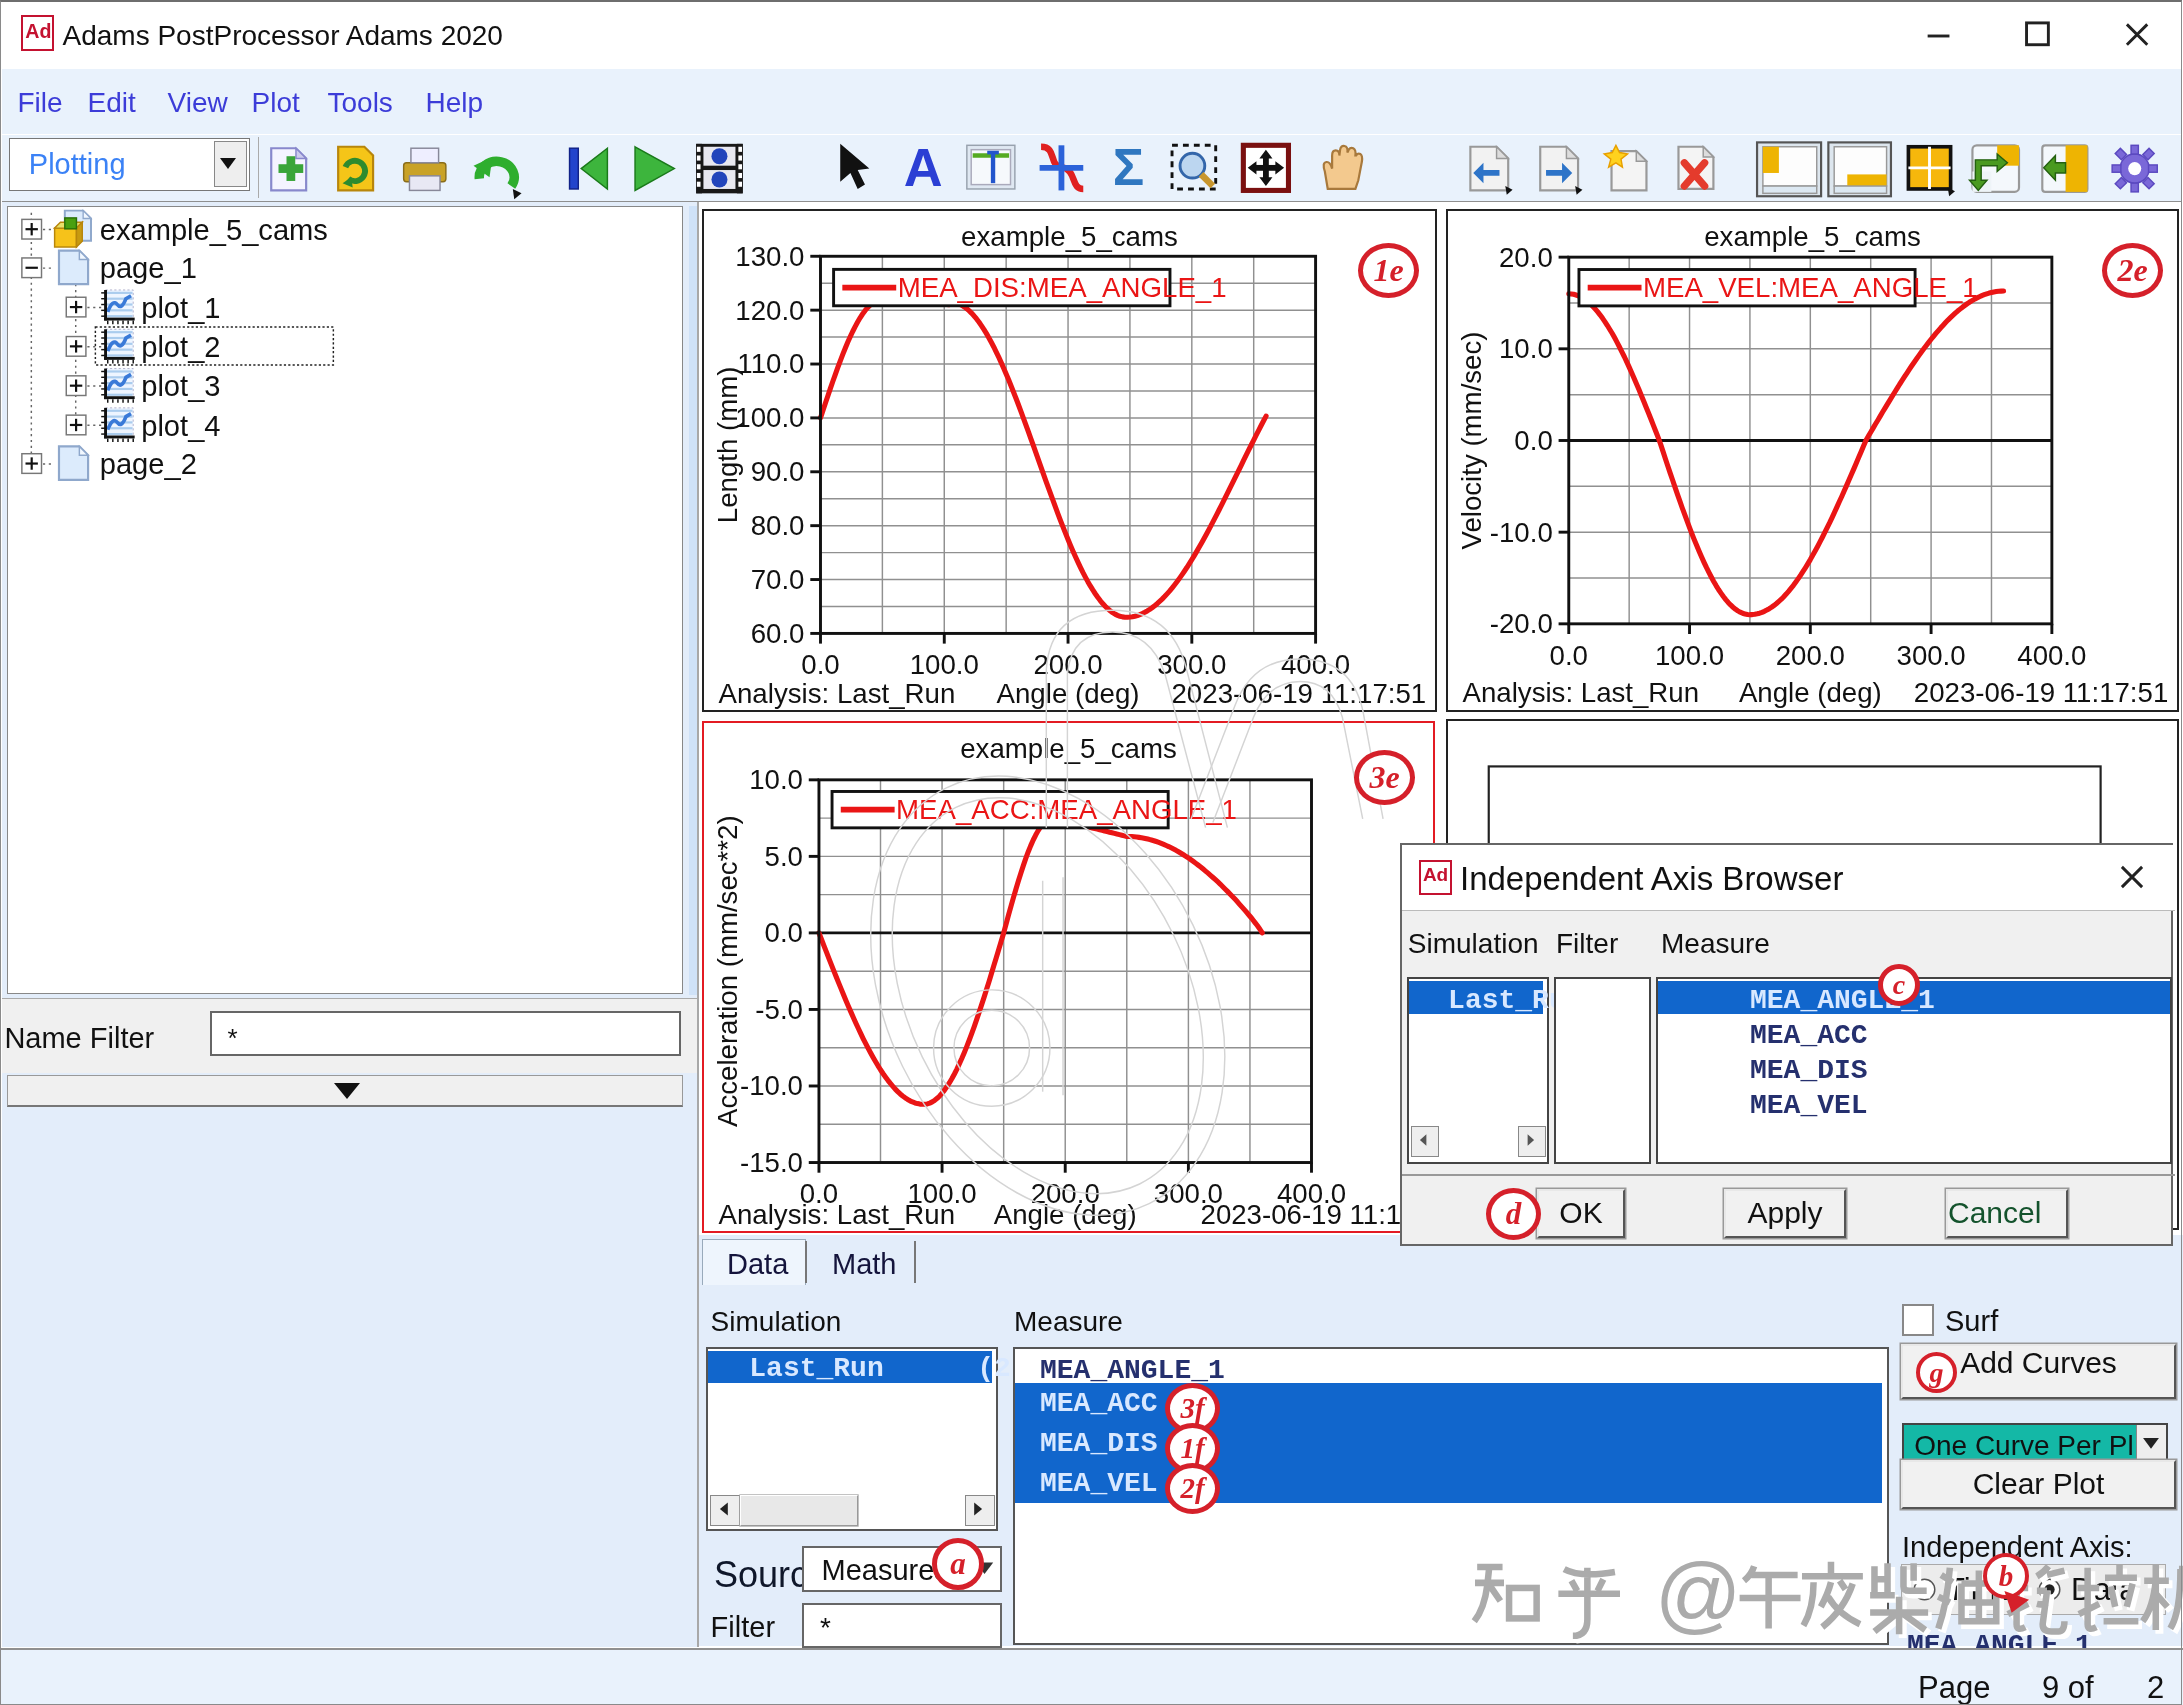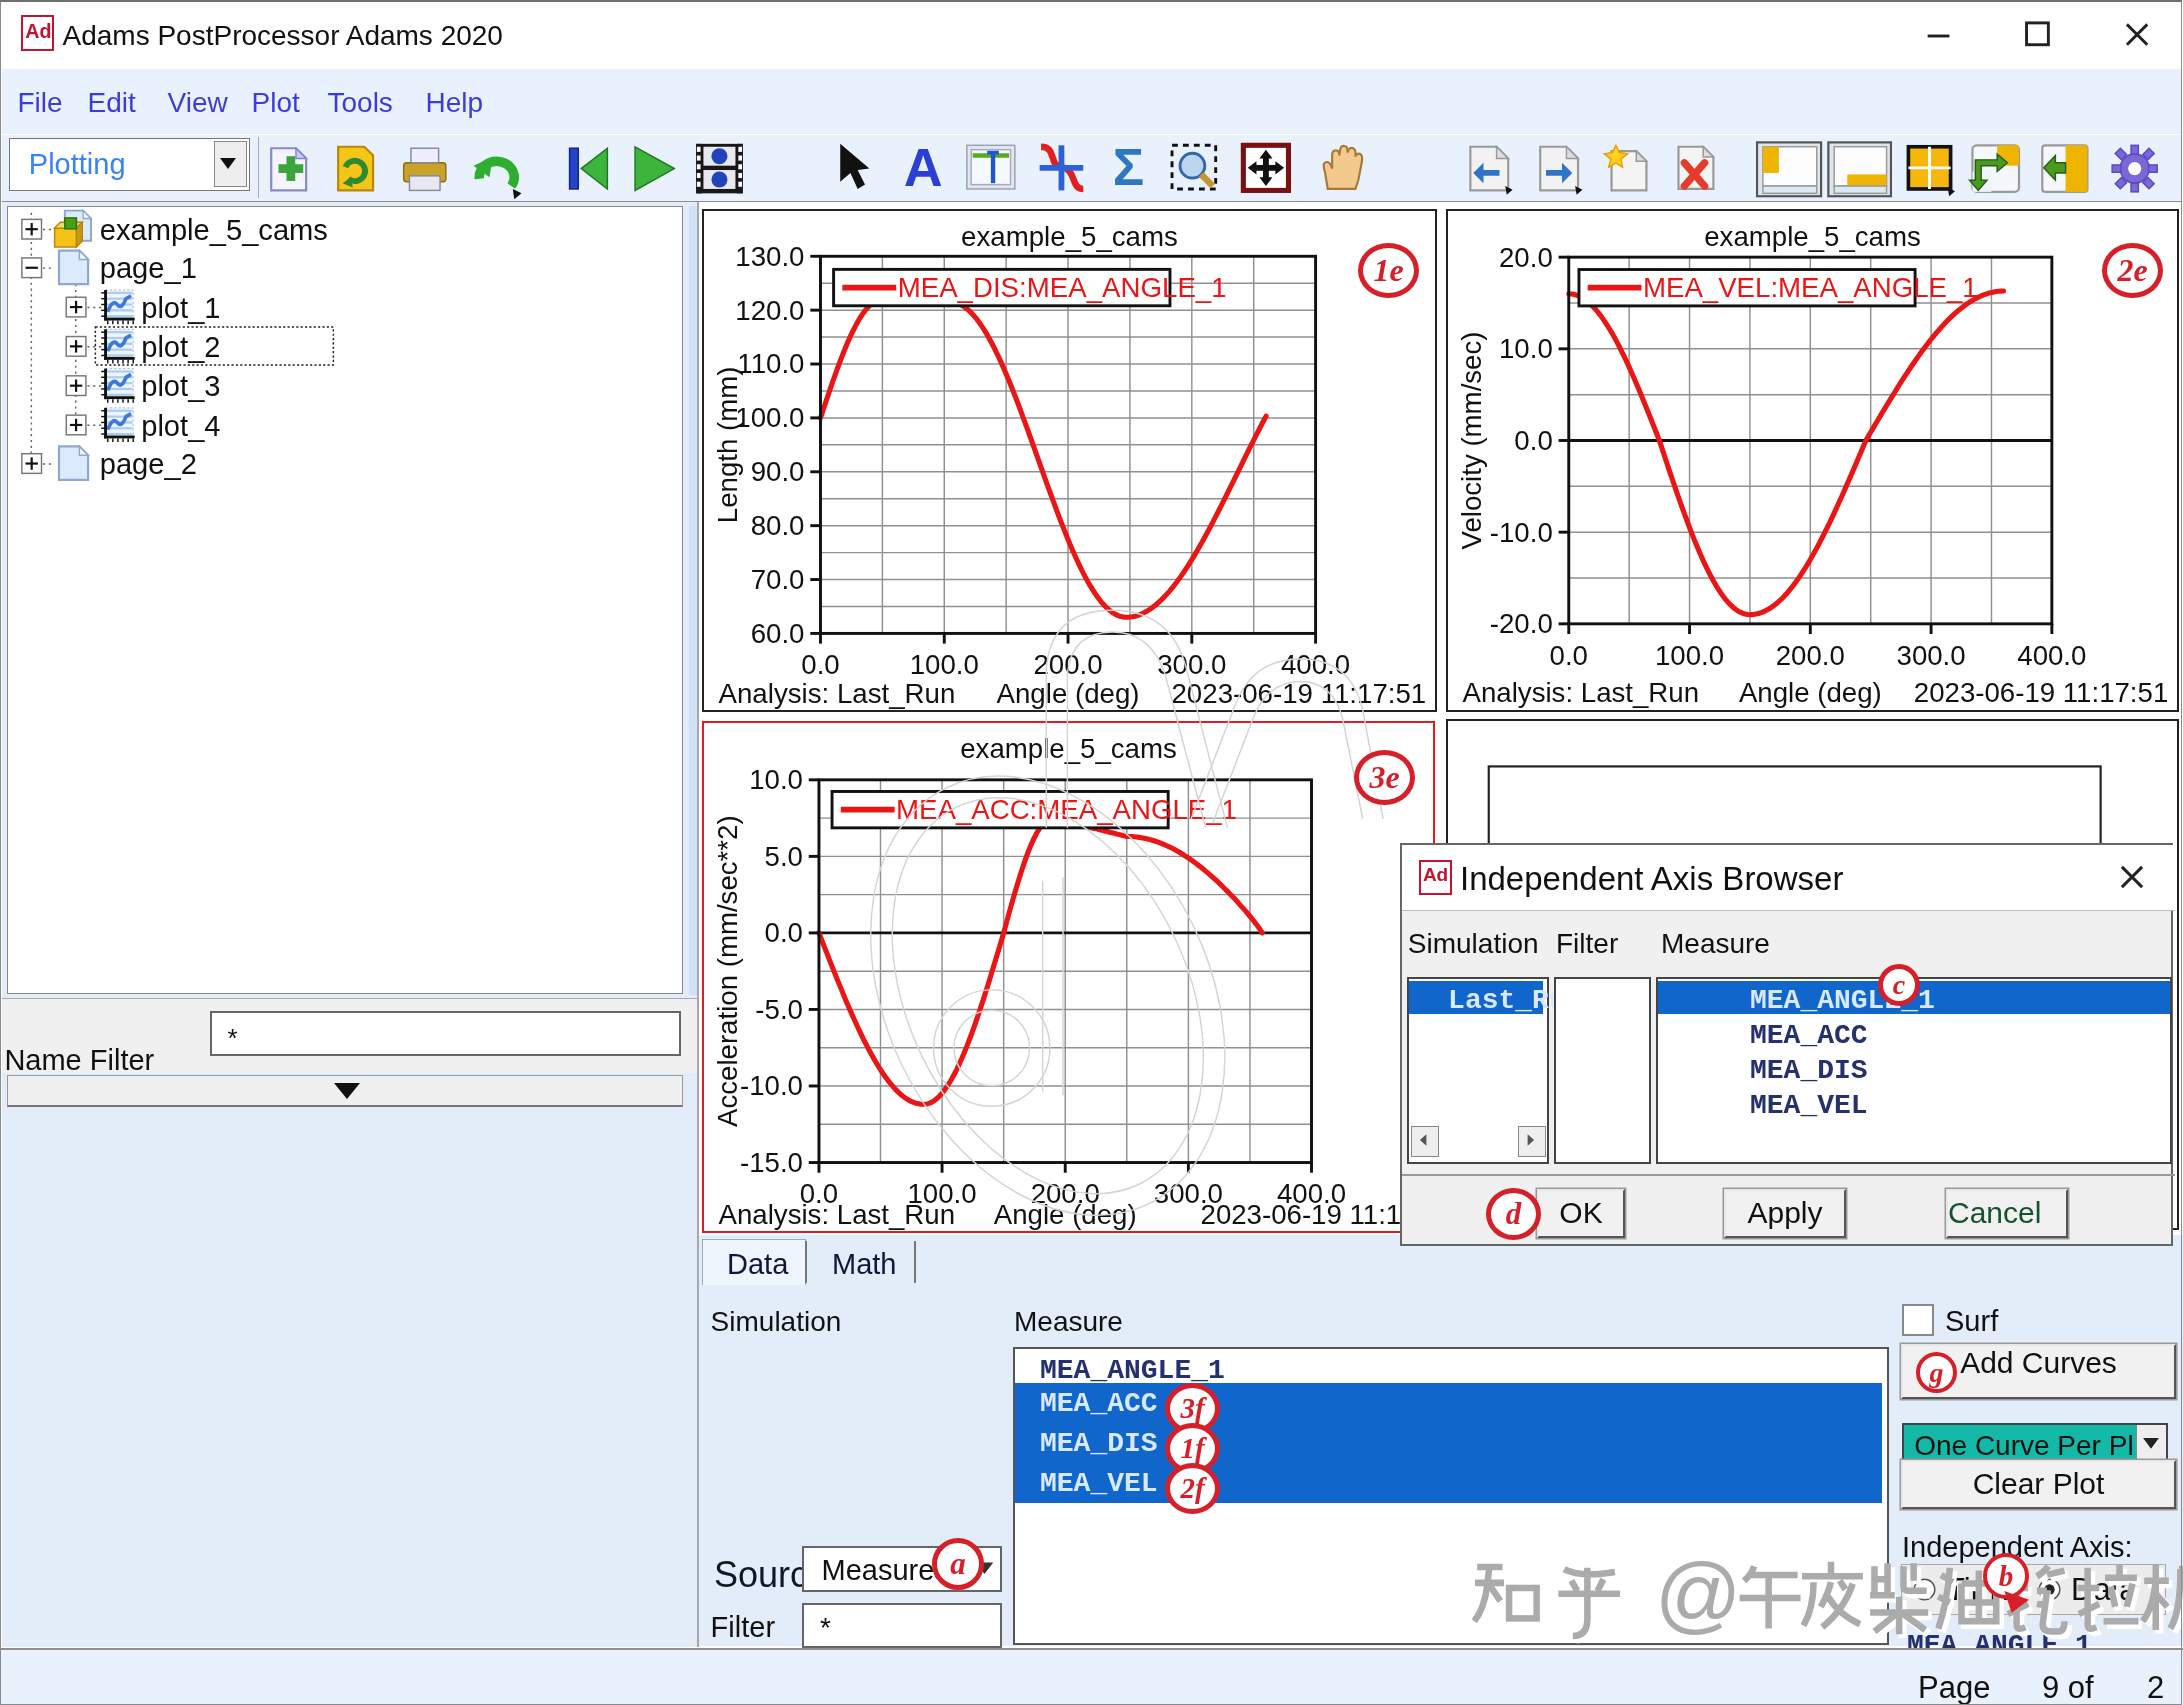--- a/index.html
+++ b/index.html
@@ -15,21 +15,21 @@
 #toolbar{position:absolute;left:1.5px;top:135px;width:2180px;height:66px;background:#e9f2fc;border-bottom:1.5px solid #8f8f8f;}
 #plotting{position:absolute;left:7.3px;top:2.9px;width:239px;height:51px;background:#fff;border:1.5px solid #777;}
 #plotting .txt{position:absolute;left:19px;top:8.7px;font-size:29px;color:#3b82f6;}
 #plotting .btn{position:absolute;right:2.2px;top:2.2px;width:31px;height:44px;background:#eee;border:1.5px solid #888;}
 #plotting .btn:after{content:"";position:absolute;left:5.8px;top:16px;border:8px solid transparent;border-top:11px solid #111;}
 #tbsep{position:absolute;left:256px;top:1.5px;width:1.5px;height:61px;background:#aaa;}
 #leftpanel{position:absolute;left:1.5px;top:202px;width:696px;height:1445px;background:#e3edfa;}
 #tree{position:absolute;left:5.8px;top:4.4px;width:674px;height:786px;background:#fff;border:1.5px solid #888;}
 #treescroll{position:absolute;left:687px;top:4.4px;width:9.5px;height:789px;background:#cfe2f8;}
 #namefilter{position:absolute;left:0px;top:796px;width:696px;height:74px;background:#f0f0f0;border-top:1.5px solid #aaa;}
-#namefilter .lbl{position:absolute;left:2.9px;top:23px;font-size:29px;color:#111;margin-top:22px;}
+#namefilter .lbl{position:absolute;left:2.9px;top:23px;font-size:29px;color:#111;}
 #nfinput{position:absolute;left:208px;top:11.6px;width:467px;height:41px;background:#fff;border:2.2px solid #666;}
 #nfinput span{position:absolute;left:16px;top:10.2px;font-size:26px;color:#111;}
 #nfbtn{position:absolute;left:5.8px;top:873px;width:674px;height:29px;background:#f0f0f0;border:1.5px solid #999;border-bottom:2.2px solid #777;}
 #nfbtn:after{content:"";position:absolute;left:326px;top:6.5px;border:13px solid transparent;border-top:16.7px solid #111;}
 #vsplit{position:absolute;left:697px;top:202px;width:2.2px;height:1445px;background:#a8a8a8;}
 #plotsarea{position:absolute;left:700px;top:202px;width:1483px;height:1033px;background:#fff;}
 .plotframe{position:absolute;background:#fff;border:2.2px solid #222;}
 #plot3f{border:2.9px solid #e31b23;}
 svg text{font-family:"Liberation Sans",sans-serif;}
 #dashboard{position:absolute;left:699px;top:1235px;width:1484px;height:411px;background:#e3edfa;}
@@ -566,20 +566,32 @@
     <circle cx="262" cy="660" r="52" fill="none" stroke="#d4d4d4" stroke-width="2"></circle>
   </svg>
 <div id="dashboard">
     <div style="position:absolute;left:2.9px;top:4.4px;width:102px;height:45px;background:#eef5fd;border:1.5px solid #9ab;border-bottom:none"></div>
     <div style="position:absolute;left:28px;top:13px;font-size:29px;color:#14143c">Data</div>
     <div style="position:absolute;left:106px;top:5.8px;width:2.2px;height:42px;background:#777"></div>
     <div style="position:absolute;left:133px;top:13px;font-size:29px;color:#14143c">Math</div>
     <div style="position:absolute;left:215px;top:5.8px;width:2.2px;height:42px;background:#777"></div>
     <div style="position:absolute;left:11.6px;top:71px;font-size:28px;color:#111">Simulation</div>
     <div style="position:absolute;left:315px;top:71px;font-size:28px;color:#111">Measure</div>
+    <div style="position:absolute;left:7.3px;top:112px;width:288px;height:180px;background:#fff;border:2.2px solid #555">
+      <div style="position:absolute;left:0;top:1.5px;width:284px;height:32px;background:#1166cc"></div>
+      <div class="selmono" style="position:absolute;left:41px;top:4.4px;font-size:28px">Last_Run</div>
+      <div class="selmono" style="position:absolute;left:269px;top:4.4px;font-size:28px">(2</div>
+      <div style="position:absolute;left:1.5px;top:146px;width:28px;height:29px;background:#eee;border:1.5px solid #888"><svg width="25" height="26" viewBox="0 0 34 36">
+          <path d="M23,9 L12,18 L23,27 z" fill="#222"></path>
+        </svg></div>
+      <div style="position:absolute;left:32px;top:146px;width:116px;height:29px;background:#e8e8e8;border:1.5px solid #999;border-top-color:#fff;border-left-color:#fff;box-shadow:0 0 0 0.7px #aaa"></div>
+      <div style="position:absolute;right:1.5px;top:146px;width:28px;height:29px;background:#eee;border:1.5px solid #888"><svg width="25" height="26" viewBox="0 0 34 36">
+          <path d="M11,9 L22,18 L11,27 z" fill="#222"></path>
+        </svg></div>
+    </div>
     <div style="position:absolute;left:15px;top:319px;font-size:36px;color:#0f172a">Source</div>
     <div style="position:absolute;left:103px;top:311px;width:196px;height:42px;background:#fff;border:2.2px solid #666">
       <div style="position:absolute;left:17.5px;top:5.8px;font-size:29px;color:#111">Measures</div>
       <svg style="position:absolute;right:1.5px;top:10.2px" width="29" height="22" viewBox="0 0 40 30">
         <path d="M8,6 L20,22 L32,6 z" fill="#333"></path>
       </svg>
     </div>
     <div style="position:absolute;left:11.6px;top:376px;font-size:29px;color:#111">Filter</div>
     <div style="position:absolute;left:103px;top:368px;width:196px;height:41px;background:#fff;border:2.2px solid #666">
       <div style="position:absolute;left:16px;top:7.3px;font-size:28px;color:#111">*</div>

